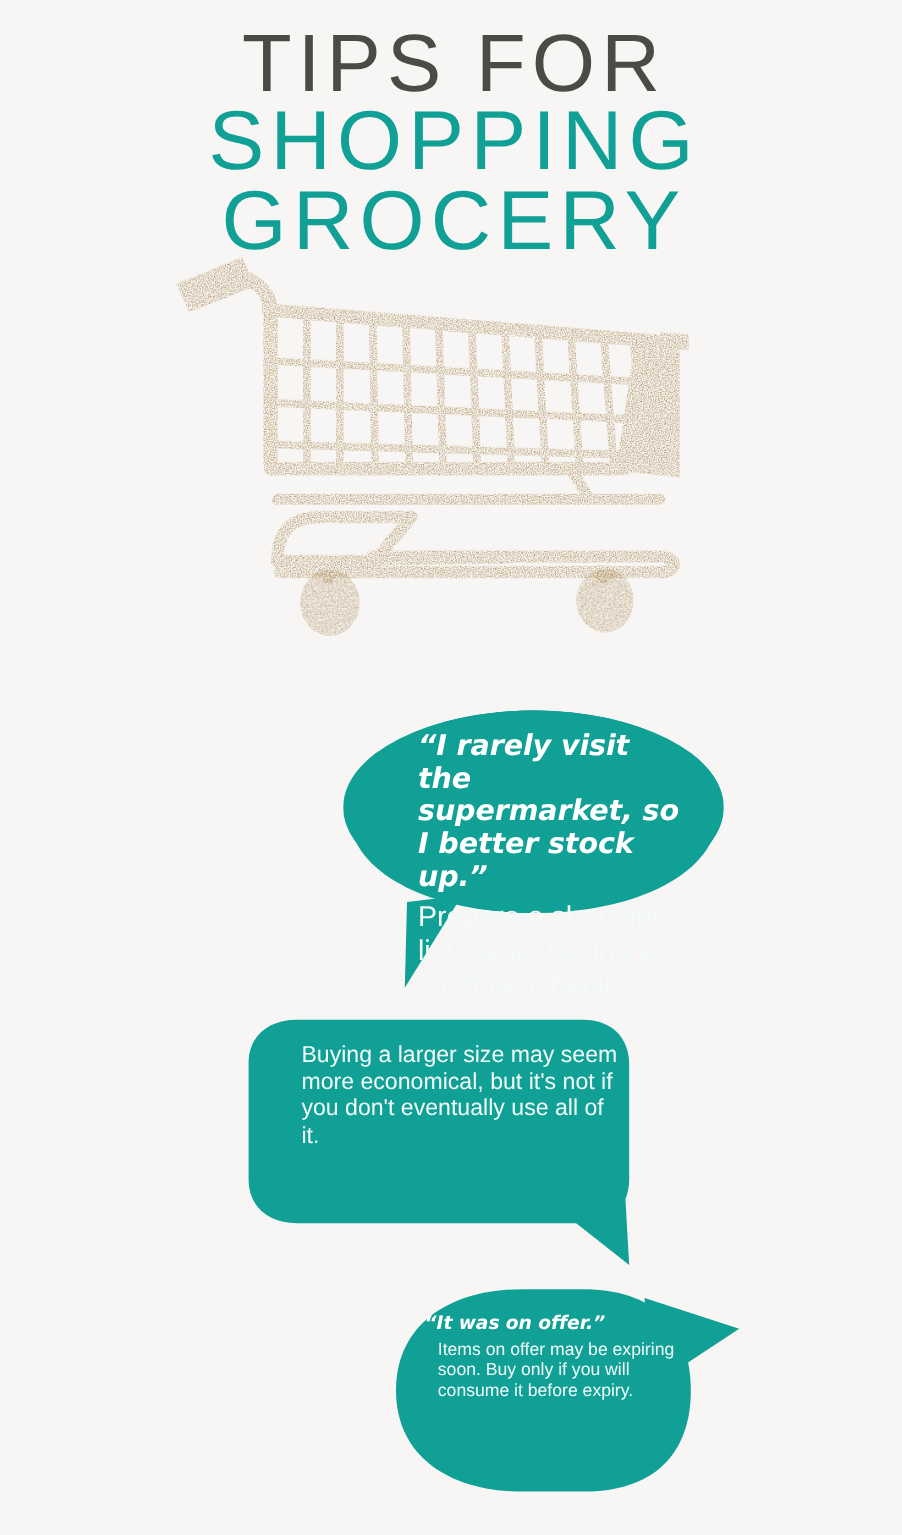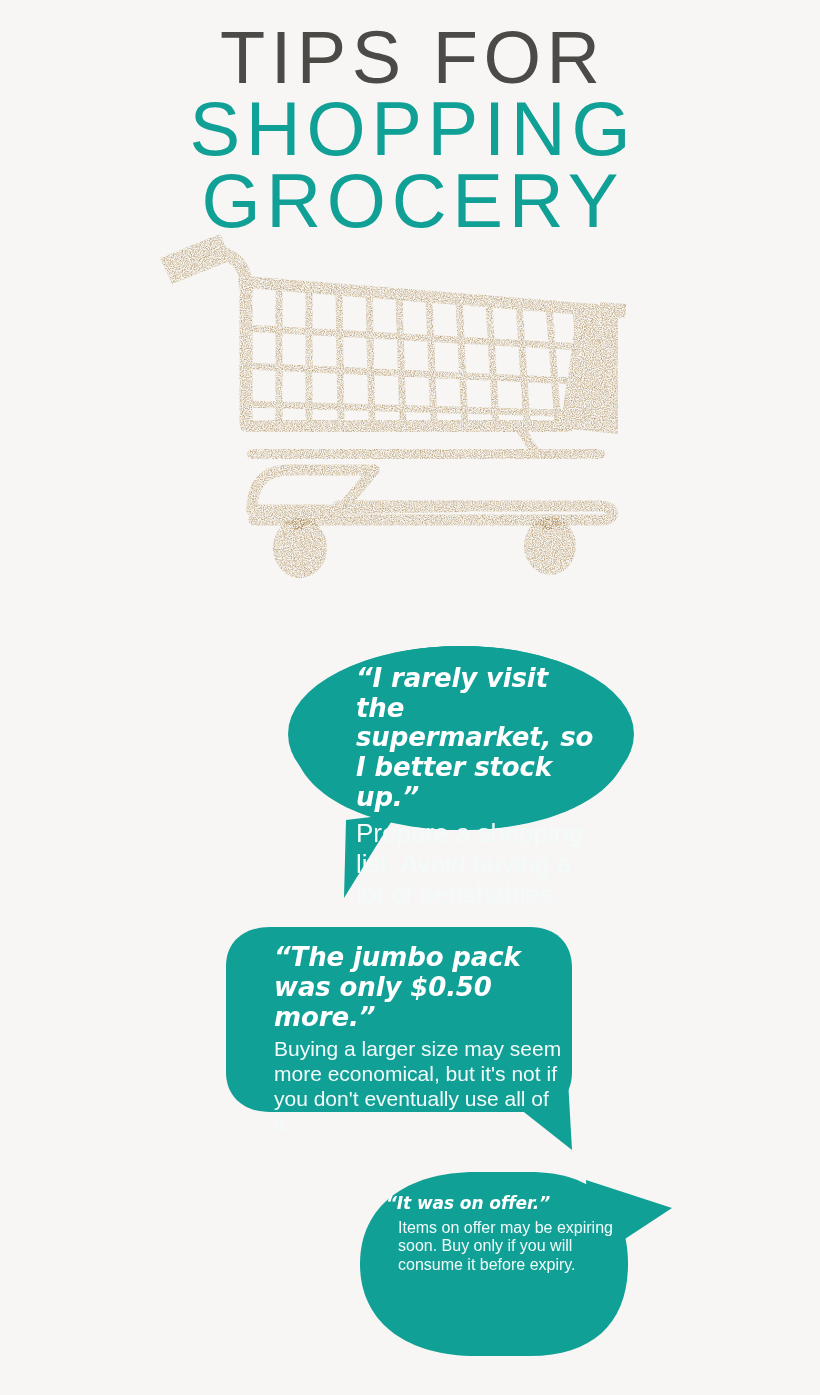--- a/index.html
+++ b/index.html
@@ -91,21 +91,21 @@
     letter-spacing: -0.005em;
   }
   .body-text {
     font-family: "Liberation Sans", sans-serif;
     font-weight: 400;
     color: #f2fbfa;
   }
 
   
   #bubble-1 {
-    left: 288px;
+    left: 312px;
     top: 642px;
     width: 346px;
     height: 262px;
   }
   #bubble-1 .bubble-content {
     left: 68px;
     top: 22px;
     width: 246px;
   }
   #bubble-1 .quote {
@@ -246,21 +246,20 @@
       <div class="body-text">Prepare a shopping list. Avoid buying a lot of perishables.</div>
     </div>
   </div>
 
   <div class="bubble" id="bubble-2">
     <svg class="bubble-svg" viewBox="0 0 356 232" xmlns="http://www.w3.org/2000/svg" aria-hidden="true">
       <path d="M296 150 L346 158 L350 228 L284 176 Z" fill="#11a096"></path>
       <path d="M4 44 C 4 20, 22 5, 48 5 L308 5 C 334 5, 350 21, 350 46 L350 150 C 350 176, 332 190, 306 190 L48 190 C 22 190, 4 175, 4 150 Z" fill="#11a096"></path>
     </svg>
     <div class="bubble-content">
-      <div class="quote">“The jumbo pack was only $0.50 more.”</div>
       <div class="body-text">Buying a larger size may seem more economical, but it's not if you don't eventually use all of it.</div>
     </div>
   </div>
 
   <div class="bubble" id="bubble-3">
     <svg class="bubble-svg" viewBox="0 0 324 196" xmlns="http://www.w3.org/2000/svg" aria-hidden="true">
       <path d="M232 14 L318 42 L236 96 Z" fill="#11a096"></path>
       <path d="M6 98 C 6 40, 52 6, 122 6 L176 6 C 240 6, 274 40, 274 98 C 274 156, 240 190, 176 190 L122 190 C 52 190, 6 156, 6 98 Z" fill="#11a096"></path>
     </svg>
     <div class="bubble-content">

